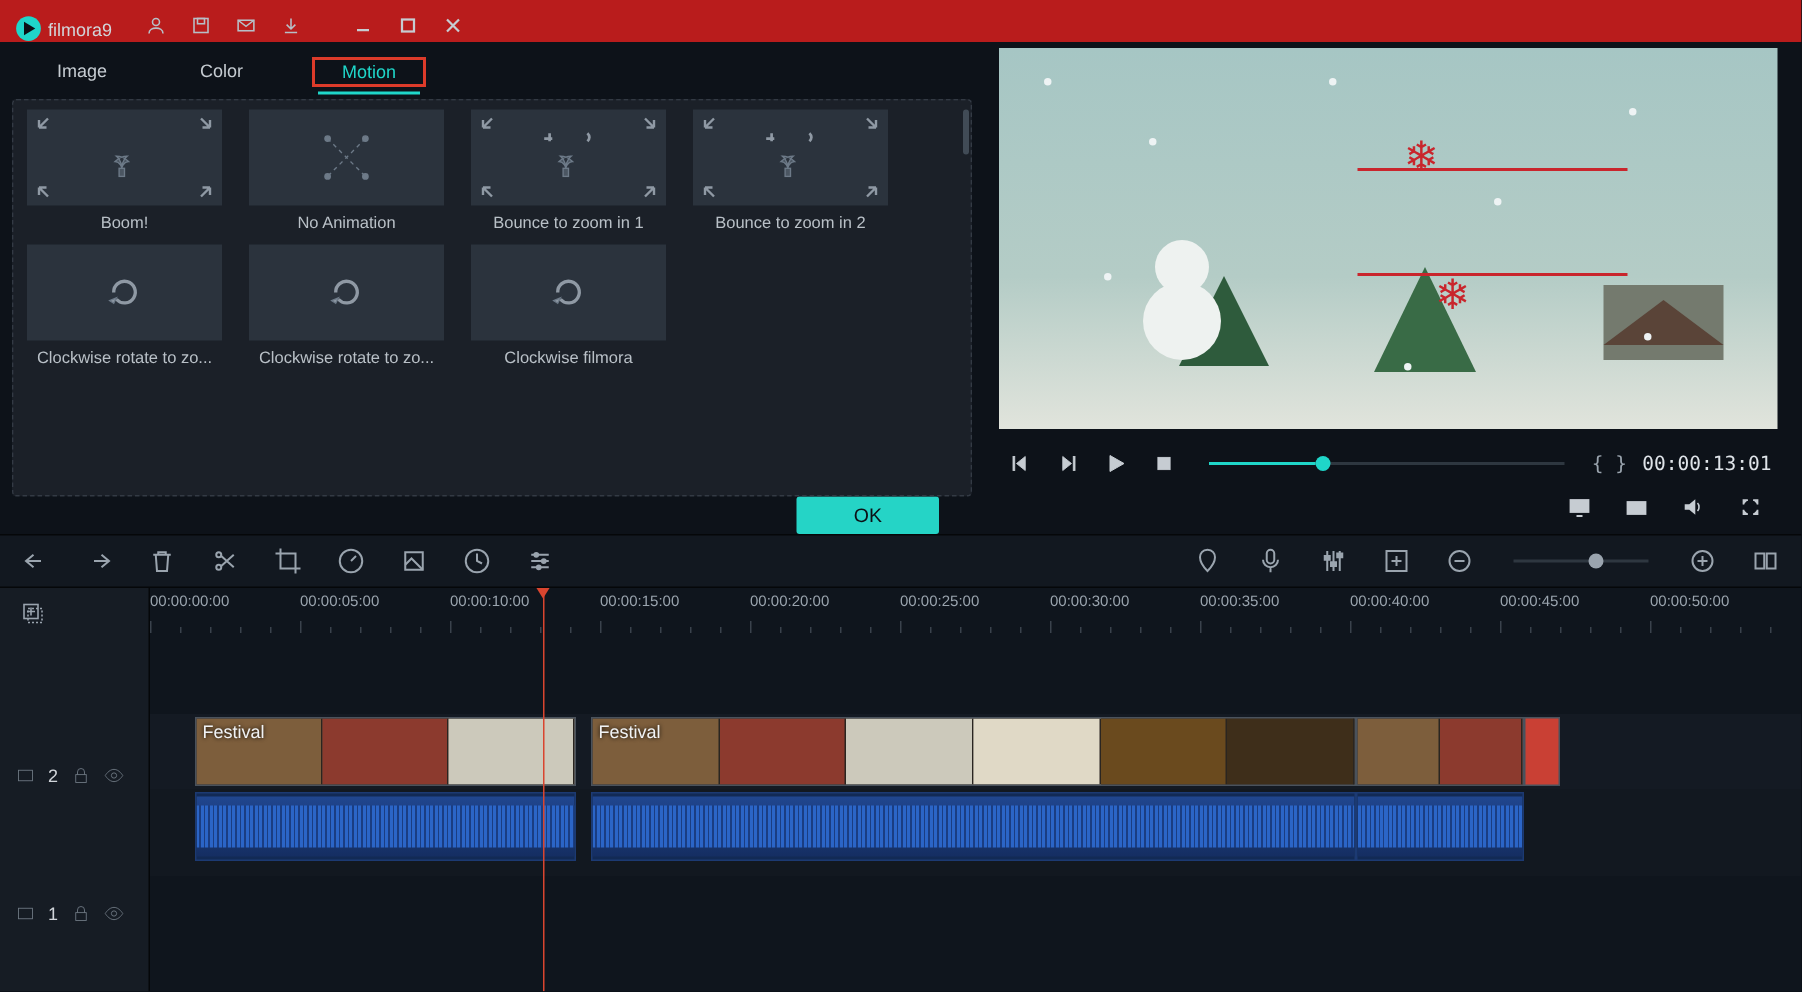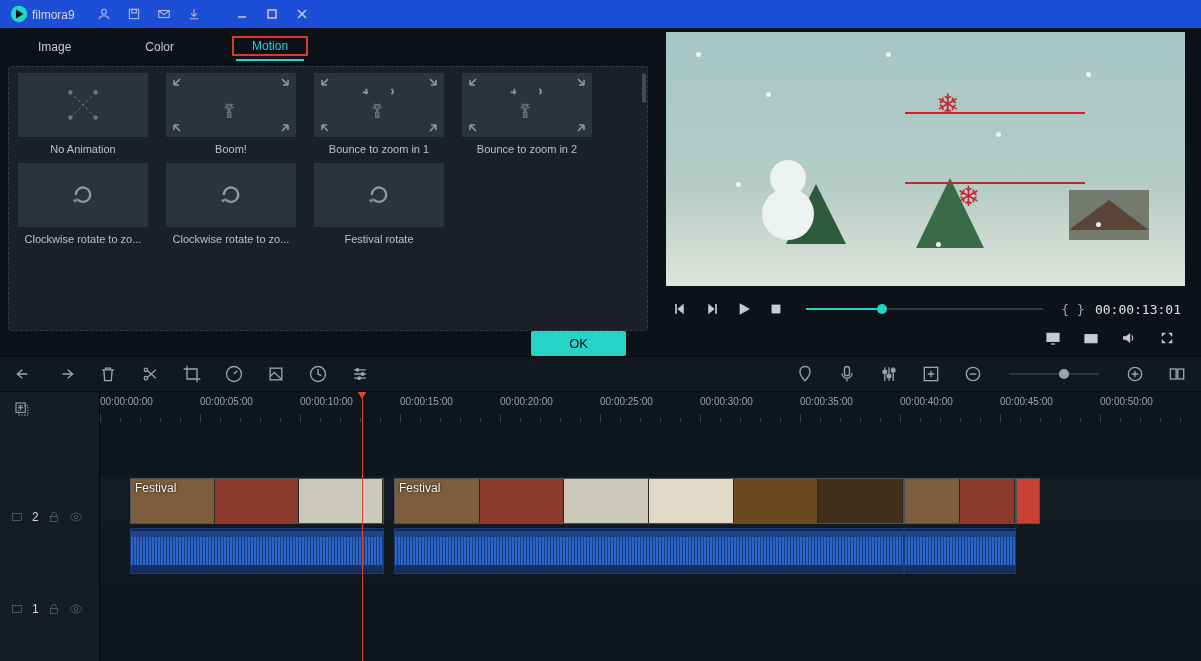--- a/index.html
+++ b/index.html
@@ -1,30 +1,30 @@
 <!DOCTYPE html>
 <html><head>
 <meta charset="utf-8">
 <style>
 *{box-sizing:border-box;margin:0;padding:0;font-family:"Segoe UI",Arial,sans-serif;font-size:12px;color:#d1d5da;user-select:none}
 body{background:#0d1219;width:1201px;height:661px;overflow:hidden;display:flex;flex-direction:column}
 
-.titlebar{height:28px;background:#1d4ed8;display:flex;align-items:center;padding:0 10px;gap:4px}
+.titlebar{height:28px;background:#b91c1c;display:flex;align-items:flex-end;padding:0 10px;gap:4px}
 .logo{display:flex;align-items:center;gap:4px;margin-right:14px}
 .logo svg{width:18px;height:18px}
 .logo-text{font-size:13px;color:#e6e8ea;font-weight:500}
 .menu{display:flex;gap:4px}
 .menu span{padding:4px 10px;cursor:pointer}
 .title-center{flex:1;text-align:center;font-size:12px;color:#e6e8ea}
 .title-right{display:flex;gap:8px;align-items:center}
 .win-btn{width:22px;height:22px;display:flex;align-items:center;justify-content:center;cursor:pointer}
 
 .middle{flex:0 0 328px;display:flex;gap:10px;padding:0 8px}
 .panel-left{flex:0 0 640px;display:flex;flex-direction:column}
-.tabs{display:flex;gap:42px;padding:8px 14px 6px 14px;align-items:flex-start}
+.tabs{display:flex;gap:30px;padding:8px 14px 6px 14px;align-items:center}
 .tab{padding:4px 16px 6px;cursor:pointer;color:#c6ccd2}
 .tab.active{color:#1fd6c9;border-bottom:2px solid #1fd6c9}
 .tab-highlight{border:2px solid #dc3b2a;padding:1px 2px}
 .presets{flex:1;background:#1b2028;border:1px dashed #333a44;border-radius:3px;padding:6px 4px;position:relative;display:flex;flex-wrap:wrap;gap:8px;align-content:flex-start;overflow:hidden}
 .preset{width:140px;display:flex;flex-direction:column;align-items:center;gap:6px}
 .preset-thumb{width:130px;height:64px;background:#2b333d;display:flex;align-items:center;justify-content:center;position:relative;cursor:pointer}
 .preset-label{font-size:11px;color:#b9c0c7;white-space:nowrap;overflow:hidden;text-overflow:ellipsis;max-width:136px}
 .preset svg{width:36px;height:36px;fill:#4b5662;stroke:#6d7a88}
 .corner{position:absolute;width:12px;height:12px}
 .corner svg{width:12px;height:12px;stroke:#8f99a4;stroke-width:1.6;fill:none}
@@ -145,20 +145,41 @@
 <div class="middle">
   <div class="panel-left">
      <div class="tabs">
         <span class="tab">Image</span>
         <span class="tab">Color</span>
         <span class="tab-highlight"><span class="tab active">Motion</span></span>
      </div>
      <div class="presets" id="presets">
         <div class="preset">
           <div class="preset-thumb">
+            <span class="corner tl"><svg viewBox="0 0 12 12">
+                <path d="M10 2L4 8M4 8V3M4 8H9"></path>
+              </svg></span>
+            <span class="corner tr"><svg viewBox="0 0 12 12">
+                <path d="M2 2L8 8M8 8V3M8 8H3"></path>
+              </svg></span>
+            <span class="corner bl"><svg viewBox="0 0 12 12">
+                <path d="M10 10L4 4M4 4V9M4 4H9"></path>
+              </svg></span>
+            <span class="corner br"><svg viewBox="0 0 12 12">
+                <path d="M2 10L8 4M8 4V9M8 4H3"></path>
+              </svg></span>
+            <svg viewBox="0 0 40 40">
+              <path d="M18 28c0-6 4-9 4-9s-5 0-9 4c4 0 5 5 5 5zm0 0c0-6-4-9-4-9s5 0 9 4c-4 0-5 5-5 5z" fill="#4b5662"></path>
+              <rect x="16" y="28" width="4" height="6" fill="#4b5662"></rect>
+            </svg>
+          </div>
+          <div class="preset-label">Boom!</div>
+        </div>
+        <div class="preset">
+          <div class="preset-thumb">
             <svg viewBox="0 0 40 40">
               <line x1="6" y1="6" x2="34" y2="34" stroke="#6d7a88" stroke-dasharray="3"></line>
               <line x1="34" y1="6" x2="6" y2="34" stroke="#6d7a88" stroke-dasharray="3"></line>
               <circle cx="6" cy="6" r="2" fill="#6d7a88"></circle>
               <circle cx="34" cy="6" r="2" fill="#6d7a88"></circle>
               <circle cx="6" cy="34" r="2" fill="#6d7a88"></circle>
               <circle cx="34" cy="34" r="2" fill="#6d7a88"></circle>
             </svg>
           </div>
           <div class="preset-label">No Animation</div>
@@ -173,23 +194,25 @@
               </svg></span>
             <span class="corner bl"><svg viewBox="0 0 12 12">
                 <path d="M10 10L4 4M4 4V9M4 4H9"></path>
               </svg></span>
             <span class="corner br"><svg viewBox="0 0 12 12">
                 <path d="M2 10L8 4M8 4V9M8 4H3"></path>
               </svg></span>
             <svg viewBox="0 0 40 40">
               <path d="M18 28c0-6 4-9 4-9s-5 0-9 4c4 0 5 5 5 5zm0 0c0-6-4-9-4-9s5 0 9 4c-4 0-5 5-5 5z" fill="#4b5662"></path>
               <rect x="16" y="28" width="4" height="6" fill="#4b5662"></rect>
+              <path d="M6 2v6M2 6h6" stroke="#8f99a4" stroke-width="2"></path>
+              <path d="M34 2c2 2 2 4 0 6" fill="none" stroke="#8f99a4" stroke-width="2"></path>
             </svg>
           </div>
-          <div class="preset-label">Boom!</div>
+          <div class="preset-label">Bounce to zoom in 1</div>
         </div>
         <div class="preset">
           <div class="preset-thumb">
             <span class="corner tl"><svg viewBox="0 0 12 12">
                 <path d="M10 2L4 8M4 8V3M4 8H9"></path>
               </svg></span>
             <span class="corner tr"><svg viewBox="0 0 12 12">
                 <path d="M2 2L8 8M8 8V3M8 8H3"></path>
               </svg></span>
             <span class="corner bl"><svg viewBox="0 0 12 12">
@@ -198,43 +221,20 @@
             <span class="corner br"><svg viewBox="0 0 12 12">
                 <path d="M2 10L8 4M8 4V9M8 4H3"></path>
               </svg></span>
             <svg viewBox="0 0 40 40">
               <path d="M18 28c0-6 4-9 4-9s-5 0-9 4c4 0 5 5 5 5zm0 0c0-6-4-9-4-9s5 0 9 4c-4 0-5 5-5 5z" fill="#4b5662"></path>
               <rect x="16" y="28" width="4" height="6" fill="#4b5662"></rect>
               <path d="M6 2v6M2 6h6" stroke="#8f99a4" stroke-width="2"></path>
               <path d="M34 2c2 2 2 4 0 6" fill="none" stroke="#8f99a4" stroke-width="2"></path>
             </svg>
           </div>
-          <div class="preset-label">Bounce to zoom in 1</div>
-        </div>
-        <div class="preset">
-          <div class="preset-thumb">
-            <span class="corner tl"><svg viewBox="0 0 12 12">
-                <path d="M10 2L4 8M4 8V3M4 8H9"></path>
-              </svg></span>
-            <span class="corner tr"><svg viewBox="0 0 12 12">
-                <path d="M2 2L8 8M8 8V3M8 8H3"></path>
-              </svg></span>
-            <span class="corner bl"><svg viewBox="0 0 12 12">
-                <path d="M10 10L4 4M4 4V9M4 4H9"></path>
-              </svg></span>
-            <span class="corner br"><svg viewBox="0 0 12 12">
-                <path d="M2 10L8 4M8 4V9M8 4H3"></path>
-              </svg></span>
-            <svg viewBox="0 0 40 40">
-              <path d="M18 28c0-6 4-9 4-9s-5 0-9 4c4 0 5 5 5 5zm0 0c0-6-4-9-4-9s5 0 9 4c-4 0-5 5-5 5z" fill="#4b5662"></path>
-              <rect x="16" y="28" width="4" height="6" fill="#4b5662"></rect>
-              <path d="M6 2v6M2 6h6" stroke="#8f99a4" stroke-width="2"></path>
-              <path d="M34 2c2 2 2 4 0 6" fill="none" stroke="#8f99a4" stroke-width="2"></path>
-            </svg>
-          </div>
           <div class="preset-label">Bounce to zoom in 2</div>
         </div>
         <div class="preset">
           <div class="preset-thumb">
             <svg viewBox="0 0 40 40">
               <path d="M12 20a8 8 0 1 1 2 5" fill="none" stroke="#8f99a4" stroke-width="2.5"></path>
               <path d="M12 28l-3-2 5-2z" fill="#8f99a4"></path>
             </svg>
           </div>
           <div class="preset-label">Clockwise rotate to zo...</div>
@@ -248,21 +248,21 @@
           </div>
           <div class="preset-label">Clockwise rotate to zo...</div>
         </div>
         <div class="preset">
           <div class="preset-thumb">
             <svg viewBox="0 0 40 40">
               <path d="M12 20a8 8 0 1 1 2 5" fill="none" stroke="#8f99a4" stroke-width="2.5"></path>
               <path d="M12 28l-3-2 5-2z" fill="#8f99a4"></path>
             </svg>
           </div>
-          <div class="preset-label">Festival rotate</div>
+          <div class="preset-label">Clockwise filmora</div>
         </div>
         <div class="sb">
           <div class="sb-thumb"></div>
         </div>
       </div>
      <div class="ok-row">
         <button class="ok-btn">OK</button>
       </div>
   </div>
 

